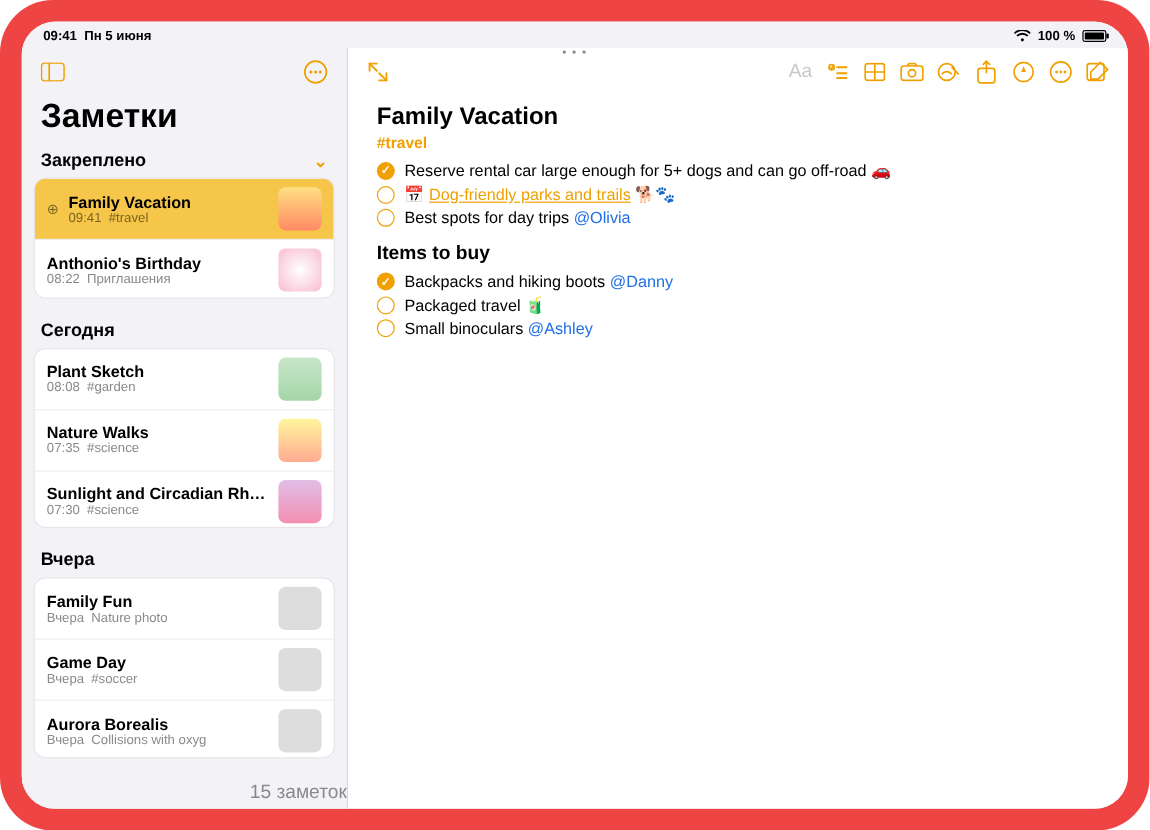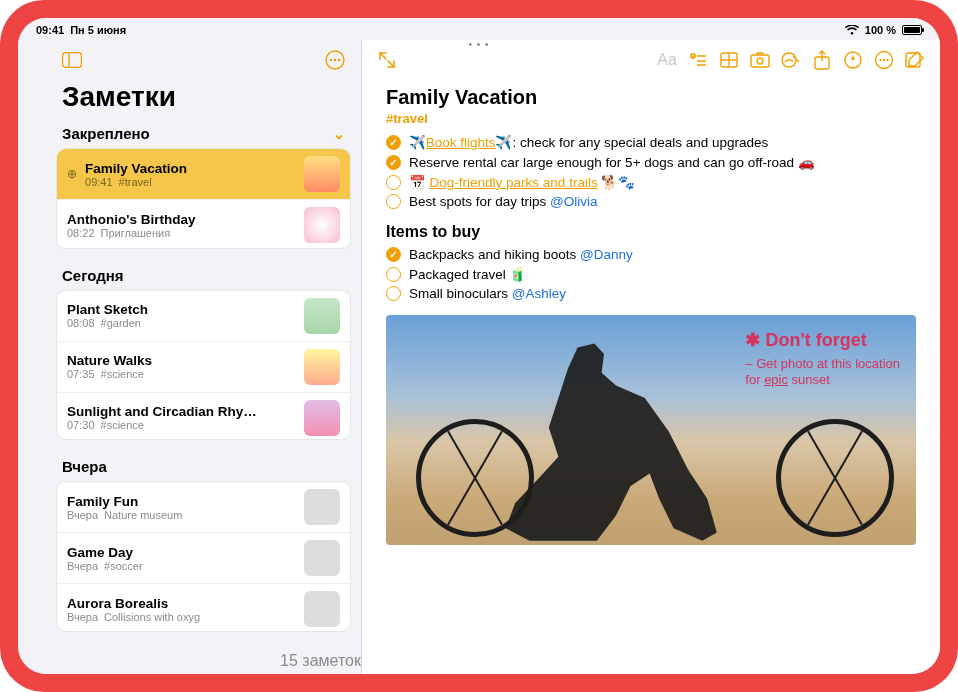--- a/index.html
+++ b/index.html
@@ -19,22 +19,22 @@
   }
   .statusbar .left, .statusbar .right { display:flex; align-items:center; gap:6px; }
   .battery { display:inline-flex; align-items:center; gap:2px;}
   .battery-body { width:20px; height:10px; border:1px solid #000; border-radius:2px; position:relative; }
   .battery-body::after{content:"";position:absolute;right:-3px;top:2px;width:2px;height:4px;background:#000;border-radius:1px;}
   .battery-fill{position:absolute;left:1px;top:1px;bottom:1px;right:1px;background:#000;border-radius:1px;}
   .dots { position:absolute; top:21px; left:50%; transform:translateX(-50%); font-size:10px; color:#8a8a8e; letter-spacing:1px;}
   .content { flex:1; display:flex; overflow:hidden; }
   
   .sidebar {
-    width: 344px; background:#f2f2f7; border-right:1px solid #d8d8dc;
-    display:flex; flex-direction:column; overflow:hidden;padding-left:28px;
+    width: 272px; background:#f2f2f7; border-right:1px solid #d8d8dc;
+    display:flex; flex-direction:column; overflow:hidden;
   }
   .sb-toolbar { height:40px; display:flex; align-items:center; justify-content:space-between; padding:0 12px; }
   .icon-btn { width:28px; height:28px; display:flex; align-items:center; justify-content:center; color:#f0a000; cursor:pointer;}
   .sb-title { font-size:28px; font-weight:700; padding: 2px 16px 8px; color:#000;}
   .section-head { font-size:15px; font-weight:700; color:#000; padding:4px 16px 6px; display:flex; justify-content:space-between; align-items:center;}
   .section-head .chev { color:#f0a000; font-size:14px;}
   .list-group { background:#fff; border-radius:10px; margin:0 10px 14px; overflow: hidden; border:1px solid #e5e5ea;}
   .row { display:flex; align-items:center; padding:7px 10px; gap:8px; border-bottom:1px solid #eee; cursor:pointer;}
   .row:last-child{border-bottom:none;}
   .row.selected{ background:#f6c64a; }
@@ -200,21 +200,21 @@
 
         <div class="section-head">
           <span>Вчера</span>
         </div>
         <div class="list-group">
           <div class="row">
             <div class="text">
                 <div class="title">Family Fun</div>
                 <div class="meta">
                   <span>Вчера</span>
-                  <span>Nature museum</span>
+                  <span>Nature photo</span>
                 </div>
               </div>
             <div class="thumb"></div>
           </div>
           <div class="row">
             <div class="text">
                 <div class="title">Game Day</div>
                 <div class="meta">
                   <span>Вчера</span>
                   <span>#soccer</span>
@@ -304,24 +304,20 @@
               </svg>
             </div>
         </div>
 
         <div class="note-body">
           <div class="note-title">Family Vacation</div>
           <div class="tag">#travel</div>
 
           <div class="check-line">
             <span class="check done"></span>
-            <span><span>✈️</span><span class="link">Book flights</span><span>✈️: check for any special deals and upgrades</span></span>
-          </div>
-          <div class="check-line">
-            <span class="check done"></span>
             <span>Reserve rental car large enough for 5+ dogs and can go off-road 🚗</span>
           </div>
           <div class="check-line">
             <span class="check"></span>
             <span><span>📅 </span><span class="link">Dog-friendly parks and trails</span><span> 🐕🐾</span></span>
           </div>
           <div class="check-line">
             <span class="check"></span>
             <span><span>Best spots for day trips </span><span class="mention">@Olivia</span></span>
           </div>
@@ -333,30 +329,17 @@
           </div>
           <div class="check-line">
             <span class="check"></span>
             <span>Packaged travel 🧃</span>
           </div>
           <div class="check-line">
             <span class="check"></span>
             <span><span>Small binoculars </span><span class="mention">@Ashley</span></span>
           </div>
 
-          <div class="photo">
-            <div class="wheel back">
-                <div class="spokes"></div>
-              </div>
-            <div class="wheel front">
-                <div class="spokes"></div>
-              </div>
-            <div class="cyclist-sil"></div>
-            <div class="annot">
-              <span>✱ Don't forget</span>
-              <span class="line2"><span>– Get photo at this location</span><br><span>for <em>epic</em> sunset</span></span>
-            </div>
-          </div>
         </div>
       </div>
     </div>
   </div>
 </div>
 
 </body></html>

